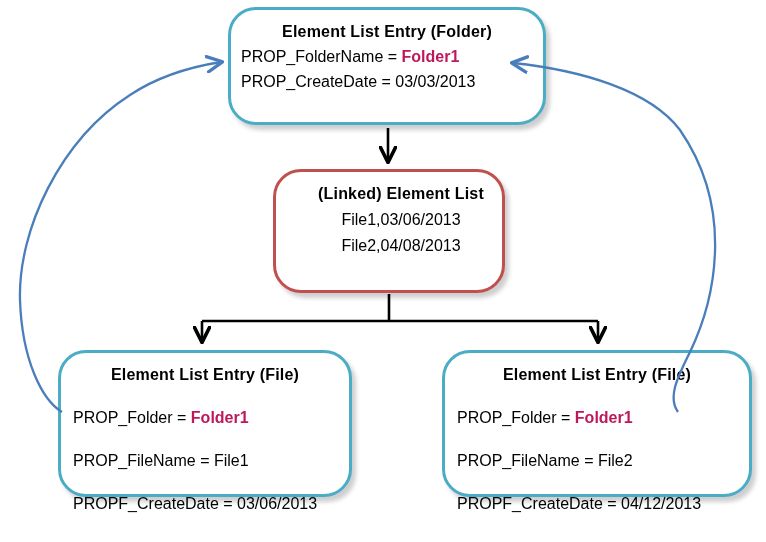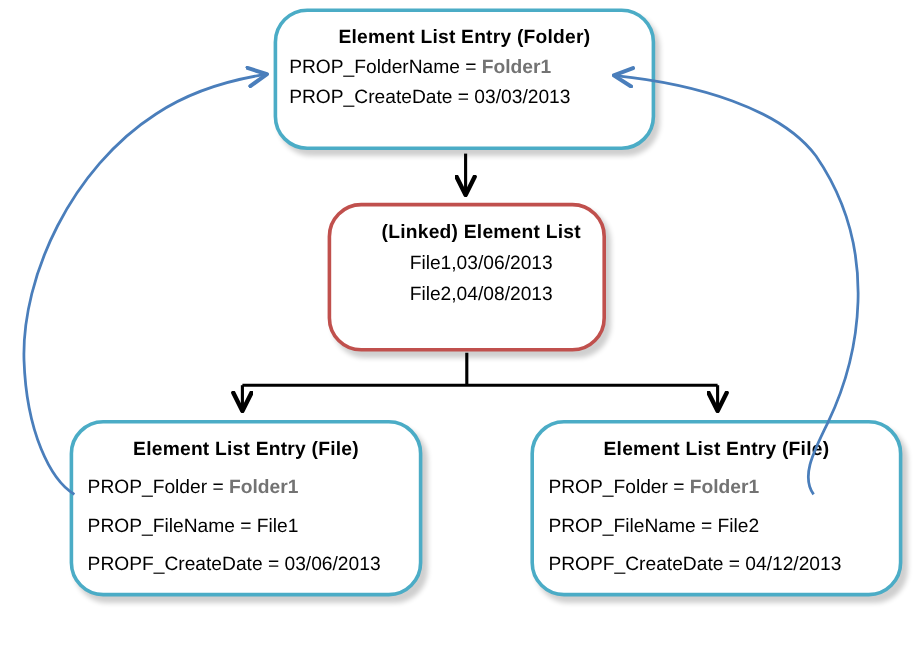--- a/index.html
+++ b/index.html
@@ -8,22 +8,22 @@
     font-family:"Liberation Sans", sans-serif;color:#000;
   }
   .connectors{position:absolute;left:0;top:0;width:766px;height:542px;pointer-events:none;z-index:5;}
   .node{
     position:absolute;background:#ffffff;border:3.5px solid #4BACC6;border-radius:28px;
     box-shadow:4px 5px 4px #cfcfcf;box-sizing:border-box;z-index:2;
   }
   .node.red{border-color:#C0504D;padding-left:24px;}
   .node-title{font-weight:bold;font-size:16px;text-align:center;padding-top:13px;letter-spacing:.2px;}
   .node-line{font-size:16px;padding-left:10px;margin-top:7px;white-space:nowrap;}
-  .file .node-line{padding-left:12px;margin-top:14px;}
-  .hl{color:#737373;font-weight:bold;}
+  .file .node-line{padding-left:12px;margin-top:25px;}
+  .hl{color:#be185d;font-weight:bold;}
   .centered-rows{text-align:center;}
   .centered-rows .row{font-size:16px;margin-top:8px;}
   
   #folder-node{left:228px;top:7px;width:318px;height:118px;}
   #list-node{left:273px;top:169px;width:232px;height:124px;}
   #file1-node{left:58px;top:350px;width:294px;height:147px;}
   #file2-node{left:442px;top:350px;width:310px;height:147px;}
 </style>
 </head>
 <body>

